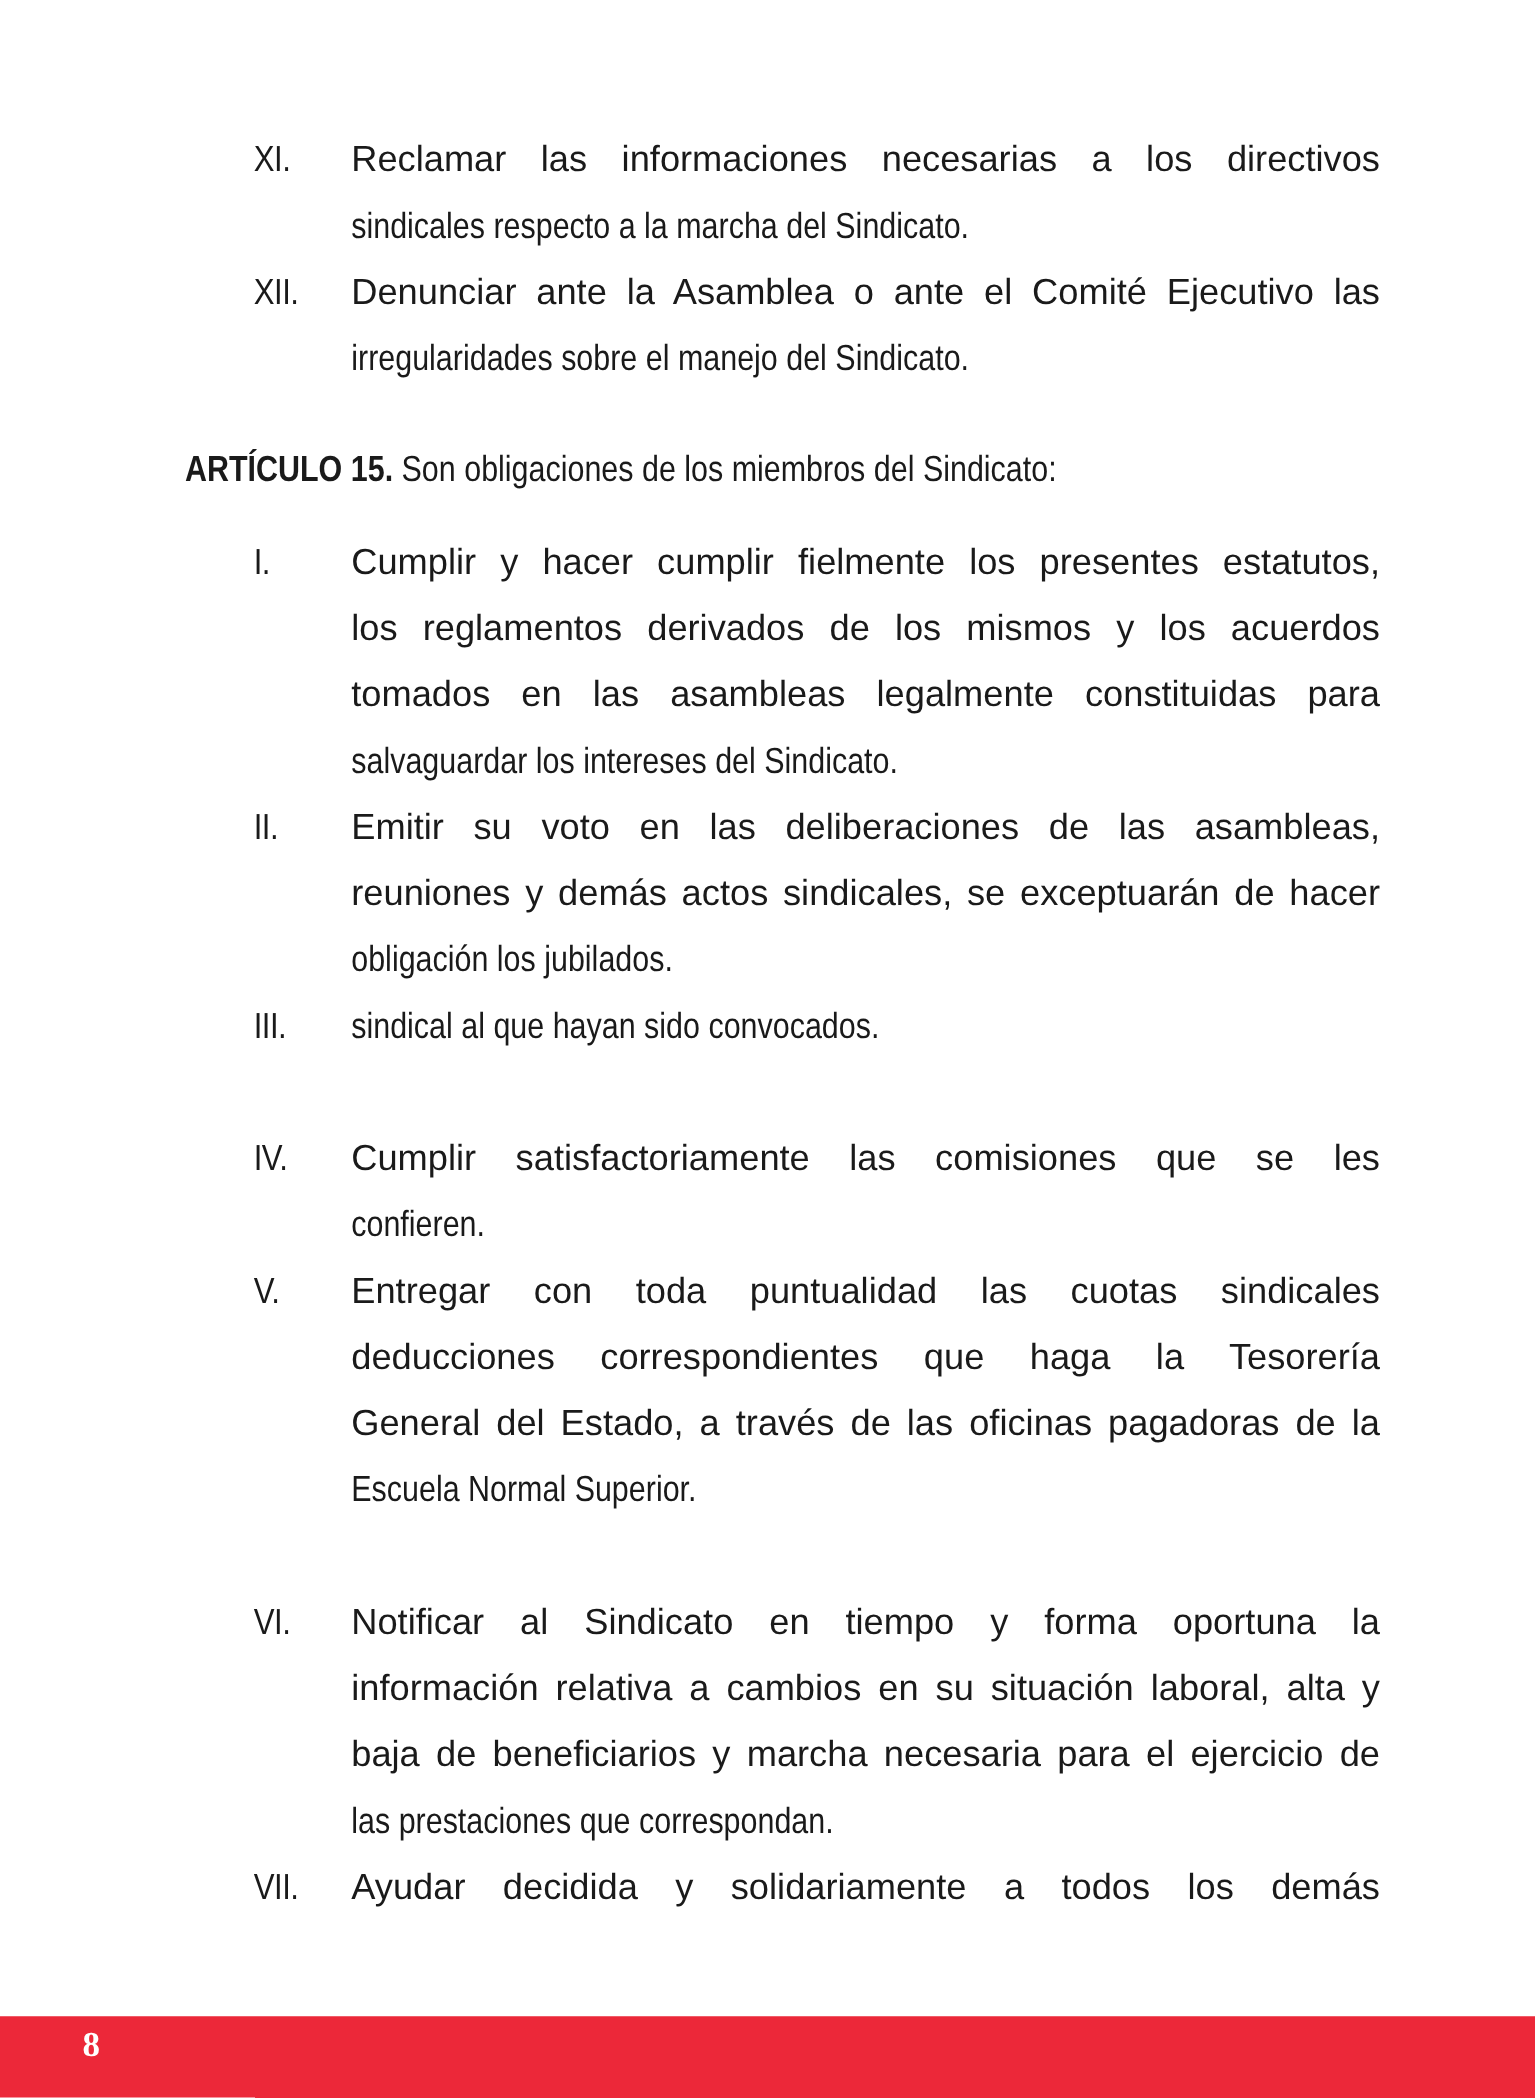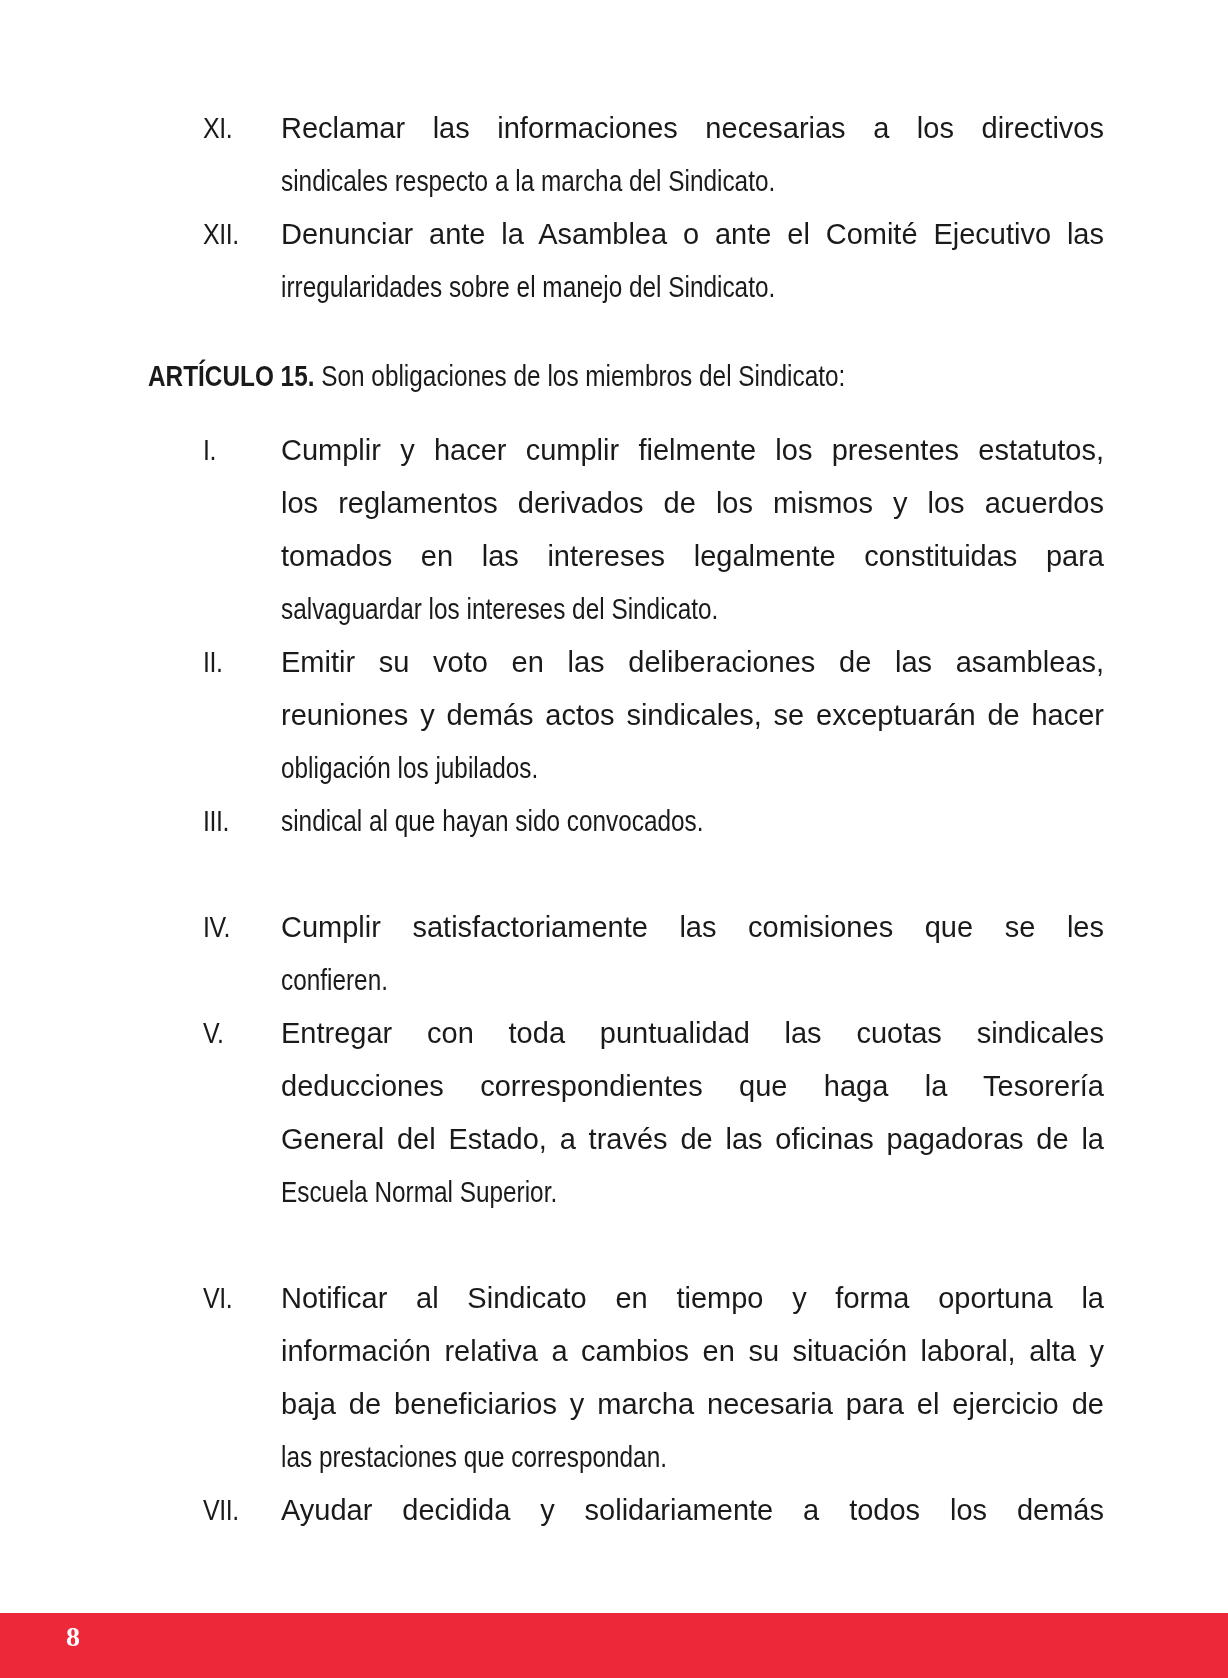--- a/index.html
+++ b/index.html
@@ -54,21 +54,21 @@
         <div class="txt">
           <span class="line j">Denunciar ante la Asamblea o ante el Comité Ejecutivo las</span>
           <span class="line" style="transform: scaleX(0.84); transform-origin: left center;">irregularidades sobre el manejo del Sindicato.</span>
         </div>
       </div>
       <div class="item" style="top: 411px;">
         <span class="num">I.</span>
         <div class="txt">
           <span class="line j">Cumplir y hacer cumplir fielmente los presentes estatutos,</span>
           <span class="line j">los reglamentos derivados de los mismos y los acuerdos</span>
-          <span class="line j">tomados en las intereses legalmente constituidas para</span>
+          <span class="line j">tomados en las asambleas legalmente constituidas para</span>
           <span class="line" style="transform: scaleX(0.84); transform-origin: left center;">salvaguardar los intereses del Sindicato.</span>
         </div>
       </div>
       <div class="item" style="top: 623px;">
         <span class="num">II.</span>
         <div class="txt">
           <span class="line j">Emitir su voto en las deliberaciones de las asambleas,</span>
           <span class="line j">reuniones y demás actos sindicales, se exceptuarán de hacer</span>
           <span class="line" style="transform: scaleX(0.84); transform-origin: left center;">obligación los jubilados.</span>
         </div>

